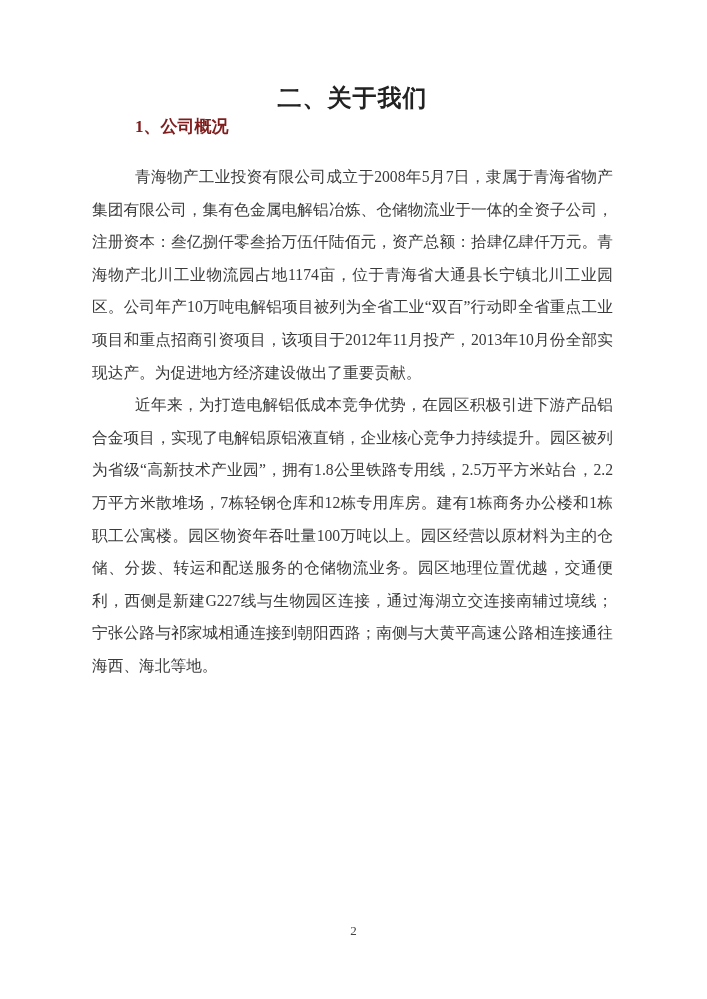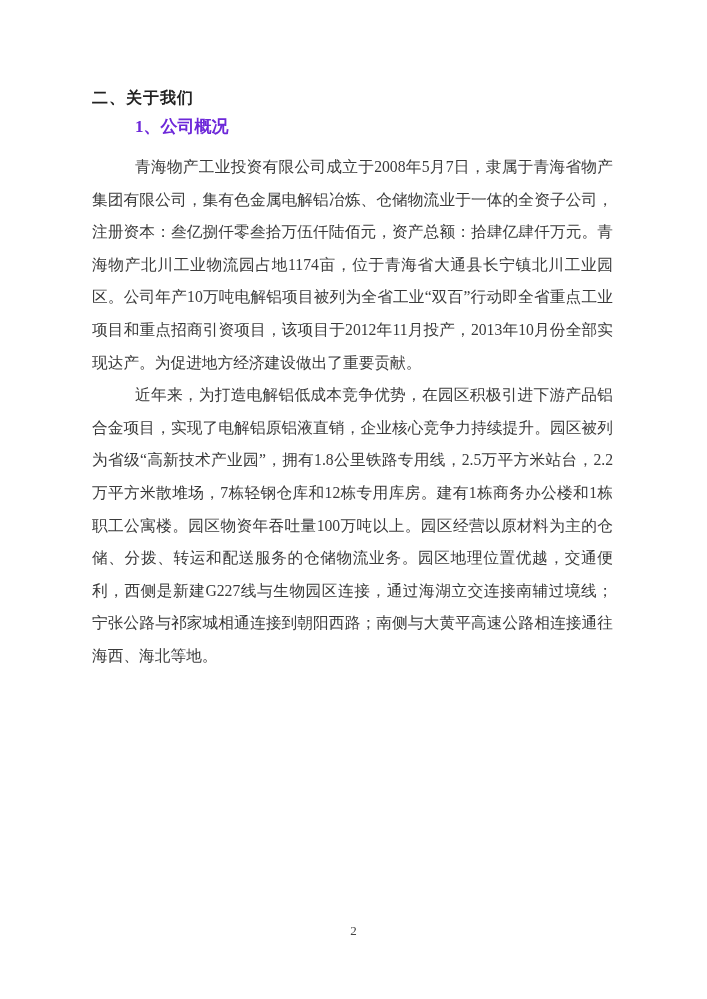--- a/index.html
+++ b/index.html
@@ -15,36 +15,37 @@
     overflow: hidden;
     font-family: "Liberation Serif", "DejaVu Serif", serif;
   }
   .content {
     position: absolute;
     left: 92px;
     top: 84px;
     width: 521px;
   }
   .doc-title {
+    text-align: center;
     font-family: "DejaVu Sans", "Liberation Sans", sans-serif;
     font-weight: bold;
-    font-size: 16px;
+    font-size: 24px;
     line-height: 28px;
     color: #222222;
     letter-spacing: 1px;
   }
   .section-heading {
     margin: 2px 0 0 43px;
     font-weight: bold;
     font-size: 17px;
     line-height: 26px;
-    color: #6d28d9;
+    color: #7f1d1d;
   }
   .body-text {
-    margin-top: 11px;
+    margin-top: 21px;
   }
   .body-text p {
     margin: 0;
     font-size: 15.7px;
     line-height: 32.6px;
     color: #3a3a3a;
     text-align: justify;
     text-justify: inter-ideograph;
     text-indent: 43px;
   }

